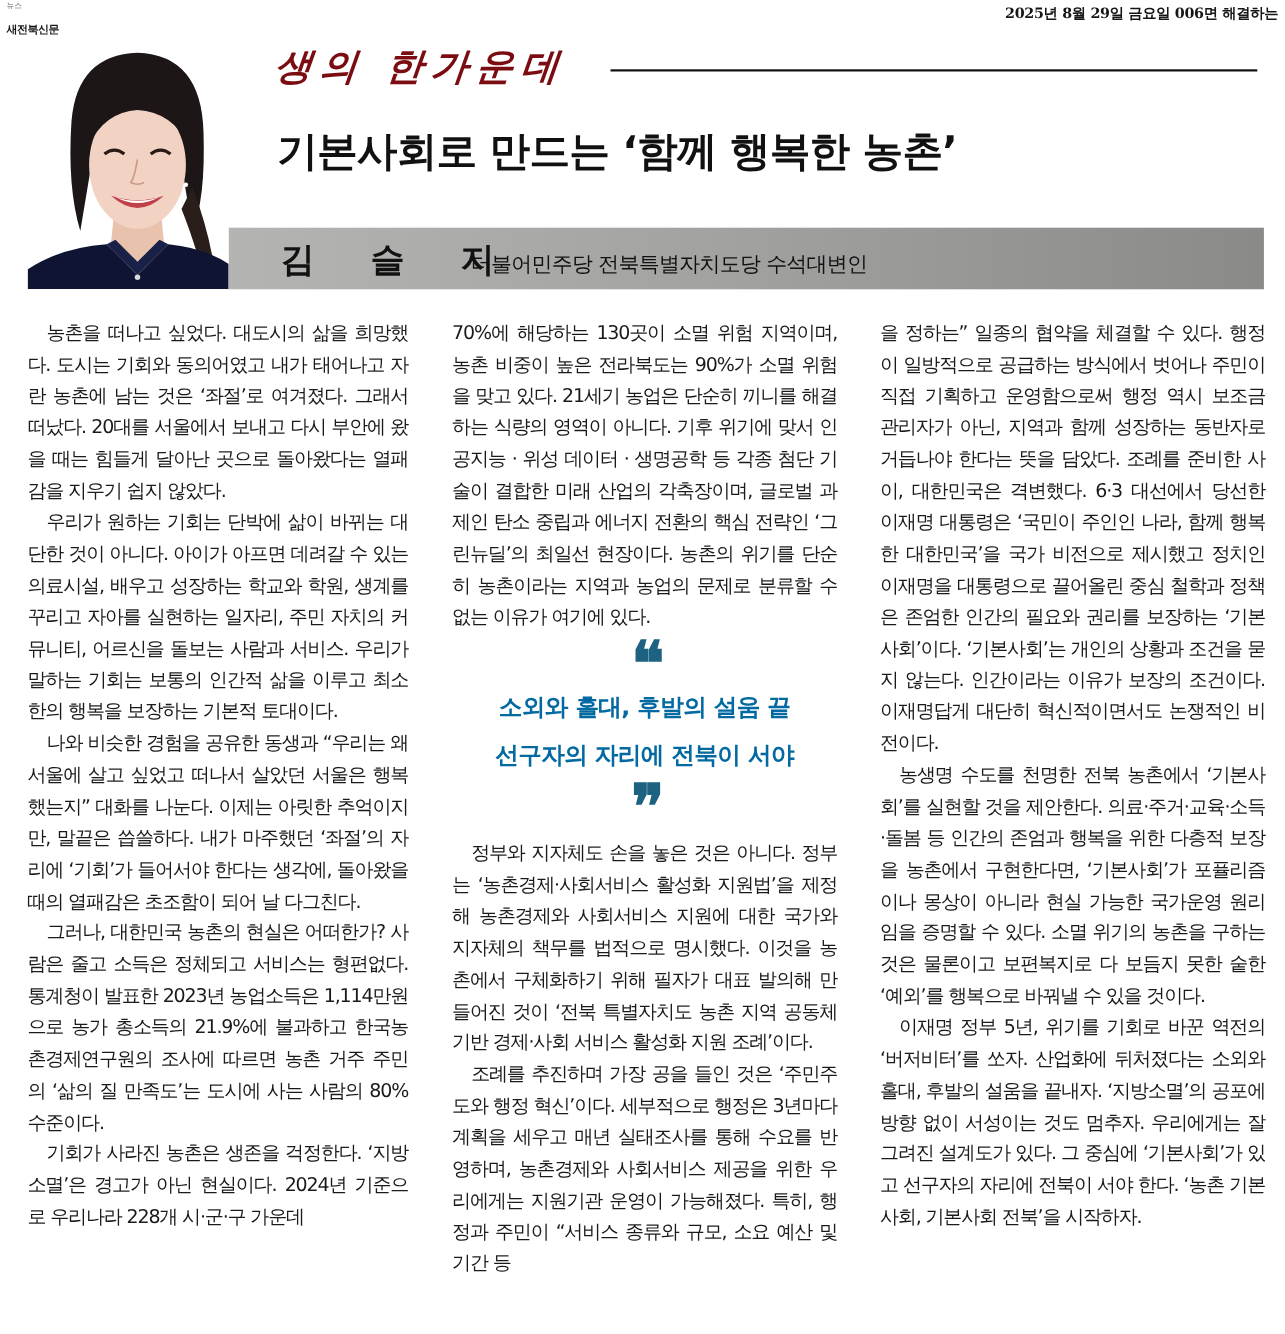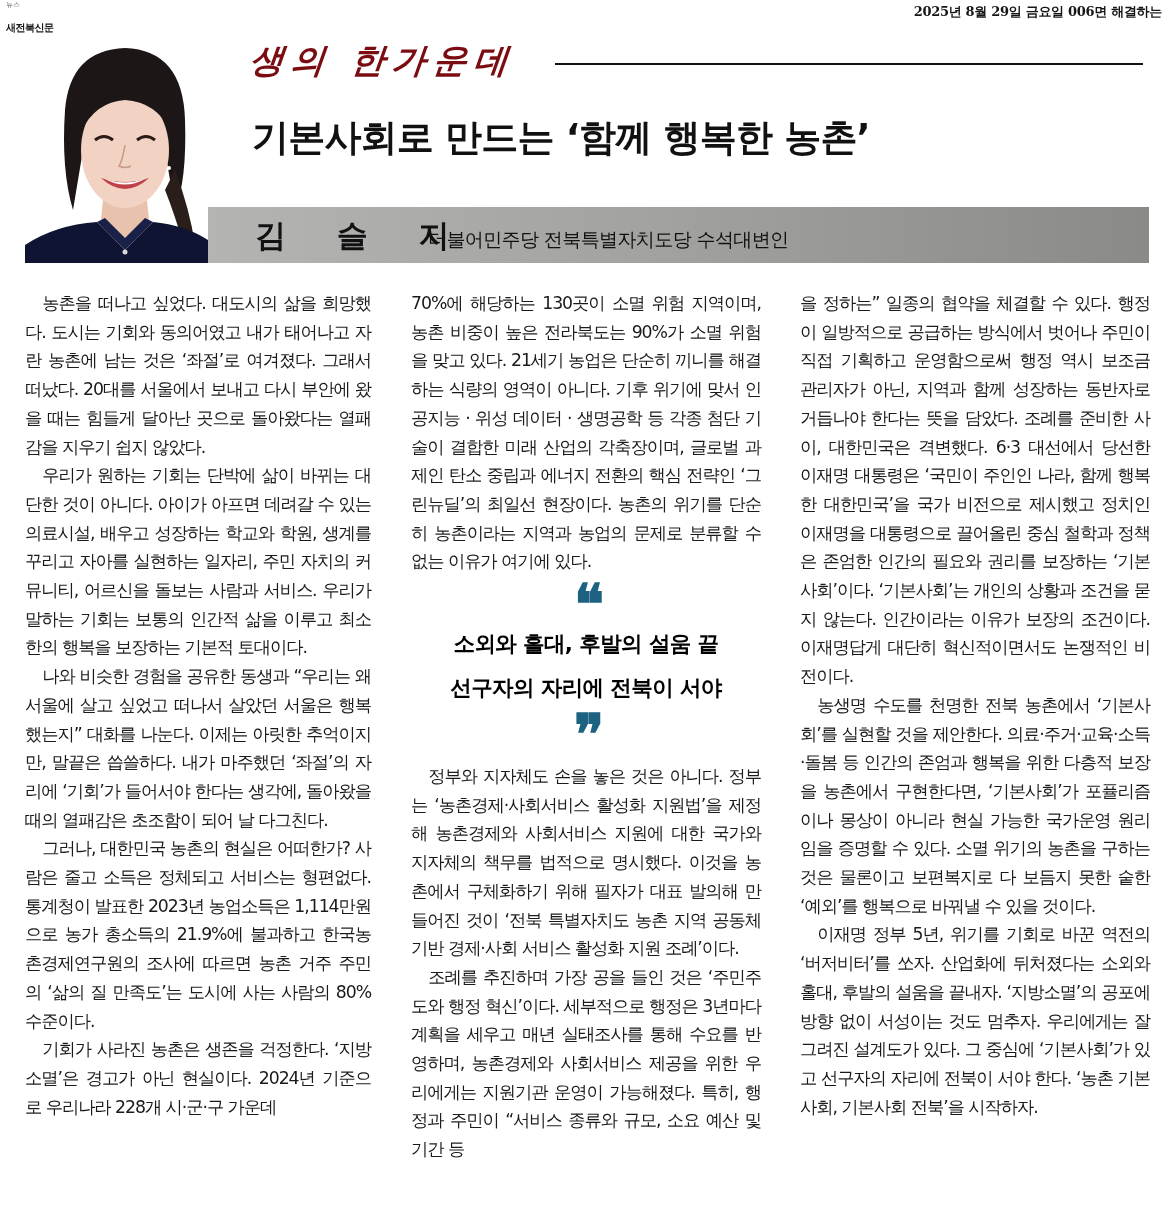--- a/index.html
+++ b/index.html
@@ -26,21 +26,21 @@
     .col { position: absolute; top: 289px; font-family: "DejaVu Sans", sans-serif; font-size: 17.3px; line-height: 28.7px; letter-spacing: -1.05px; color: #1a1a1a; text-align: justify; }
     .col p { text-indent: 1em; }
     .col p.cont { text-indent: 0; }
     .col-1 { left: 25px; width: 346px; }
     .col-2 { left: 411px; width: 350px; }
     .col-3 { left: 800px; width: 350px; }
 
     .pullquote { margin: 10px 0 10px 0; text-align: center; }
     .quote-mark { display: block; color: #1e6282; font-size: 56px; line-height: 36px; height: 36px; font-weight: bold; font-family: "DejaVu Serif", serif; letter-spacing: -6px; }
     .quote-mark.close { margin-top: 6px; }
-    .quote-line { display: block; font-size: 21.5px; font-weight: bold; letter-spacing: -0.6px; line-height: 44px; color: #000000; text-align: center; }
+    .quote-line { display: block; font-size: 21.5px; font-weight: bold; letter-spacing: -0.6px; line-height: 44px; color: #0369a1; text-align: center; }
     .col-2 .body-after { margin-top: 2px; }
   </style>
 </head>
 <body>
 
 <div class="masthead-logo">
   <div class="mini">뉴스</div>
   <div class="name">새전북신문</div>
 </div>
 <div class="dateline">2025년 8월 29일 금요일 006면 해결하는</div>

